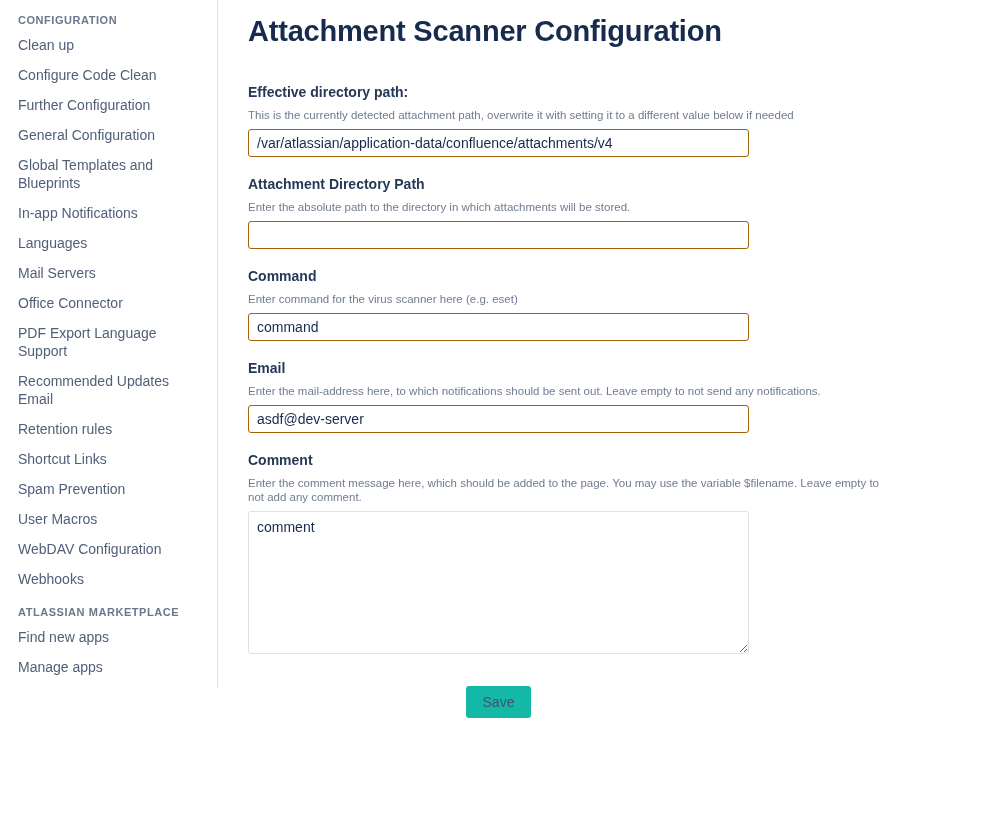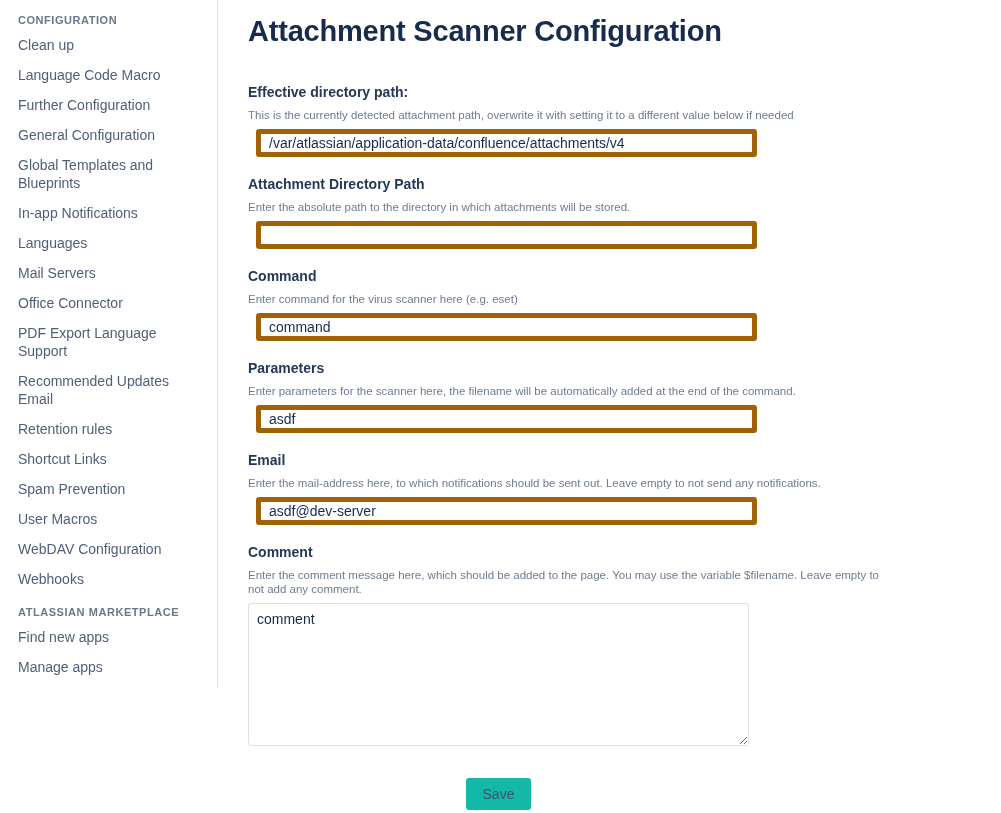--- a/index.html
+++ b/index.html
@@ -101,24 +101,23 @@
   .text-input {
     display: block;
     width: 501px;
     height: 28px;
     padding: 4px 8px;
     font-family: "Liberation Sans", sans-serif;
     font-size: 14px;
     line-height: 20px;
     color: #172b4d;
     background: #ffffff;
-    border: 5px solid #a16207;
+    border: 1px solid #a16207;
     border-radius: 3px;
     outline: none;
-    margin-left: 8px;
   }
   textarea.text-area {
     display: block;
     width: 501px;
     height: 143px;
     padding: 6px 8px;
     font-family: "Liberation Sans", sans-serif;
     font-size: 14px;
     line-height: 19px;
     color: #172b4d;
@@ -149,21 +148,21 @@
 </head>
 <body>
 
 <div id="layout">
 
   <nav id="sidebar">
 
     <div class="nav-section first">
       <div class="nav-heading">CONFIGURATION</div>
       <a class="nav-item">Clean up</a>
-      <a class="nav-item">Language Code Macro</a>
+      <a class="nav-item">Configure Code Clean</a>
       <a class="nav-item">Further Configuration</a>
       <a class="nav-item">General Configuration</a>
       <a class="nav-item">Global Templates and Blueprints</a>
       <a class="nav-item">In-app Notifications</a>
       <a class="nav-item">Languages</a>
       <a class="nav-item">Mail Servers</a>
       <a class="nav-item">Office Connector</a>
       <a class="nav-item">PDF Export Language Support</a>
       <a class="nav-item">Recommended Updates Email</a>
       <a class="nav-item">Retention rules</a>
@@ -200,25 +199,20 @@
         <div class="field-desc">Enter the absolute path to the directory in which attachments will be stored.</div>
         <input class="text-input" type="text" value="" style="">
       </div>
 
       <div class="field-group">
         <div class="field-label">Command</div>
         <div class="field-desc">Enter command for the virus scanner here (e.g. eset)</div>
         <input class="text-input" type="text" value="command" style="">
       </div>
 
-      <div class="field-group">
-        <div class="field-label">Parameters</div>
-        <div class="field-desc">Enter parameters for the scanner here, the filename will be automatically added at the end of the command.</div>
-        <input class="text-input" type="text" value="asdf" style="">
-      </div>
 
       <div class="field-group">
         <div class="field-label">Email</div>
         <div class="field-desc">Enter the mail-address here, to which notifications should be sent out. Leave empty to not send any notifications.</div>
         <input class="text-input" type="text" value="asdf@dev-server" style="">
       </div>
 
       <div class="field-group">
         <div class="field-label">Comment</div>
         <div class="field-desc">Enter the comment message here, which should be added to the page. You may use the variable $filename. Leave empty to not add any comment.</div>

